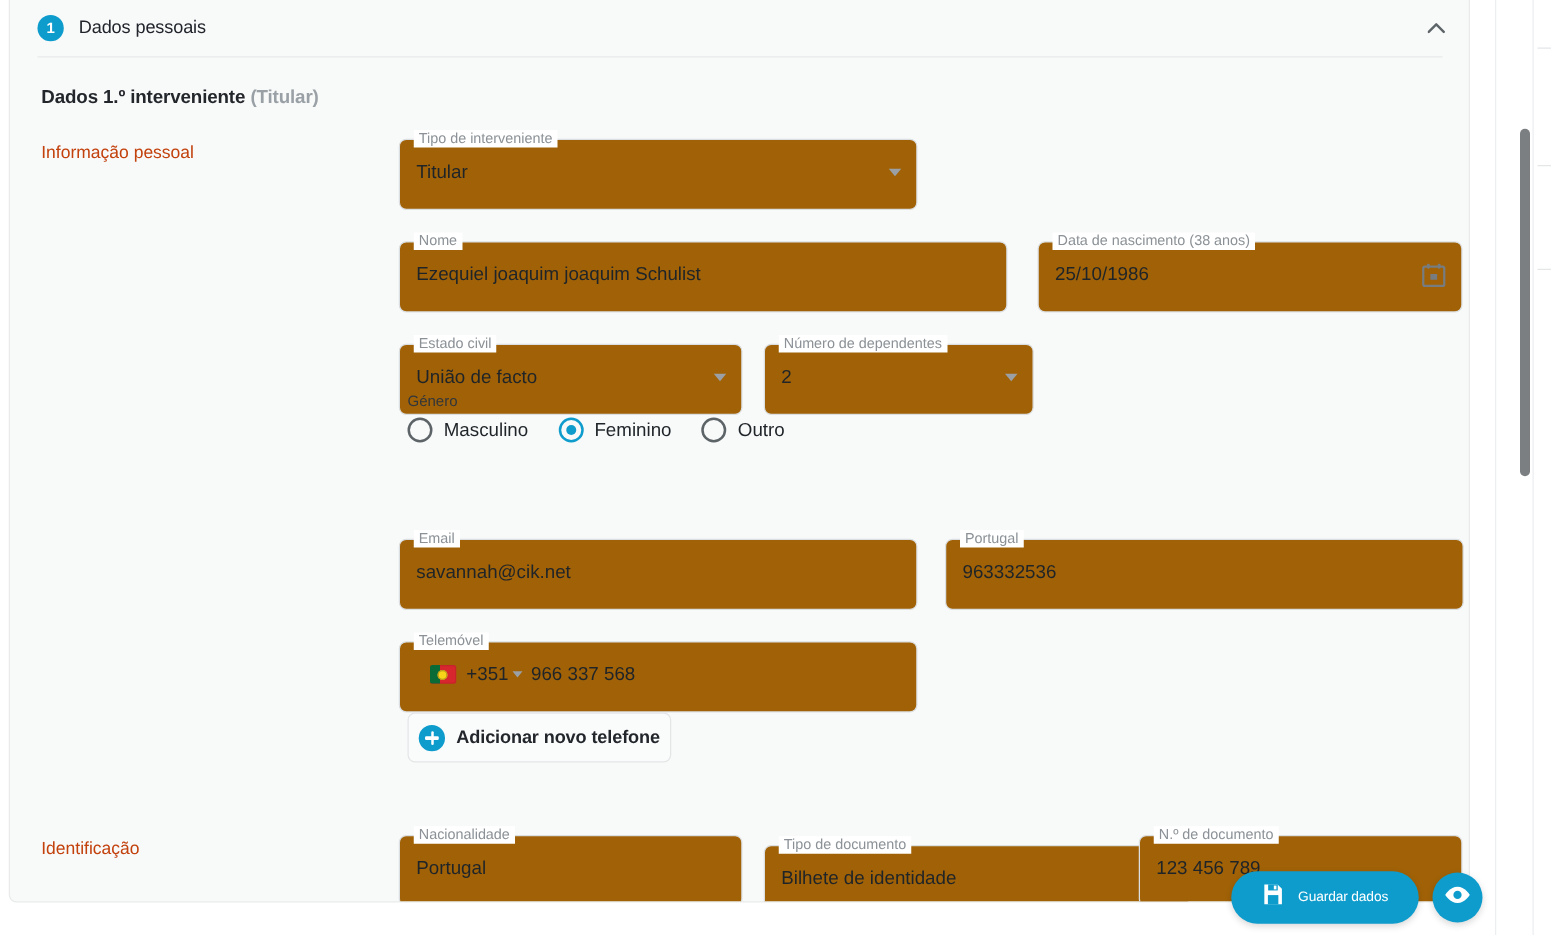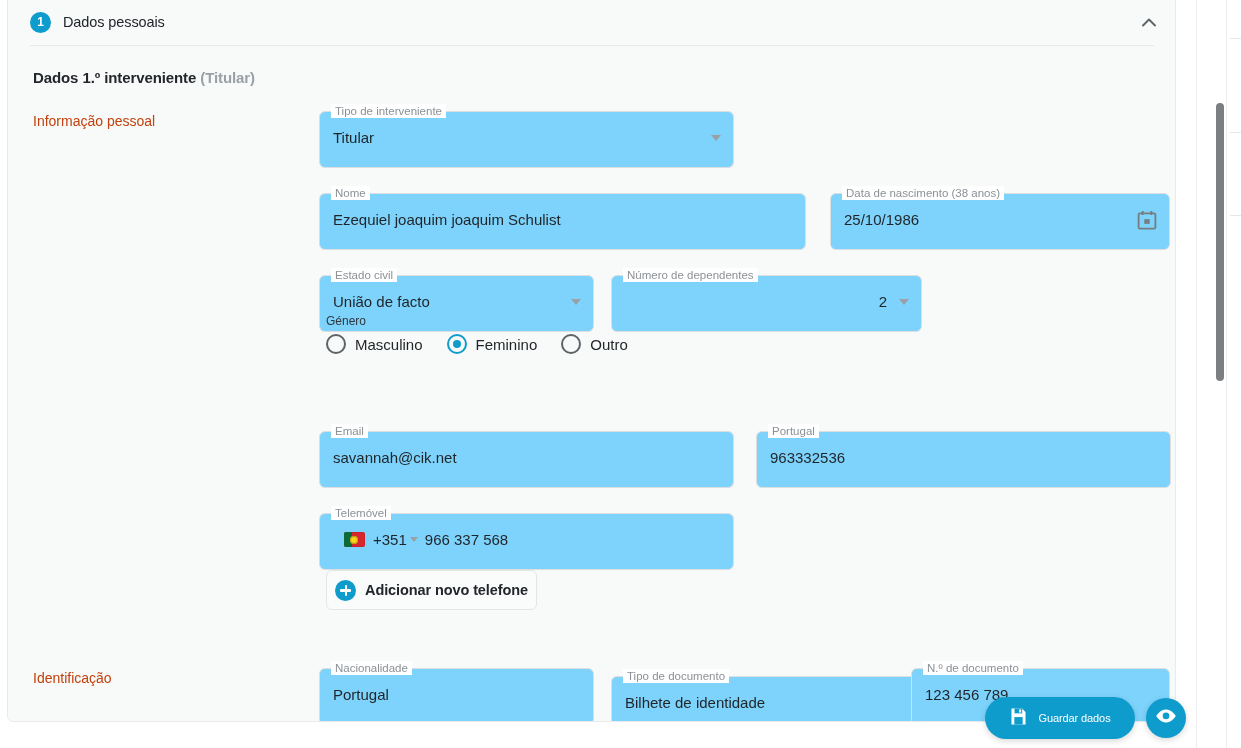--- a/index.html
+++ b/index.html
@@ -107,21 +107,21 @@
     color: #c2410c;
     white-space: nowrap;
   }
   #lbl-info  { top: 152px; }
   #lbl-ident { top: 709px; }
 
   
   .fld {
     position: absolute;
     height: 57px;
-    background: #7dd3fc;
+    background: #a16207;
     border: 1px solid #dcdfe1;
     border-radius: 6px;
   }
   .fld > .legend {
     position: absolute;
     top: -8px;
     left: 11px;
     padding: 0 4px;
     background: #ffffff;
     font-size: 11.5px;
@@ -408,21 +408,21 @@
         </svg>
       </span>
     </div>
 
     <div class="fld" style="left:311px; top:314px; width:275px;">
       <span class="legend">Estado civil</span>
       <span class="value">União de facto</span>
       <span class="caret"></span>
     </div>
 
-    <div class="fld" style="left:603px; top:314px; width:311px;text-align:right;">
+    <div class="fld" style="left:603px; top:314px; width:216px;">
       <span class="legend">Número de dependentes</span>
       <span class="value">2</span>
       <span class="caret"></span>
     </div>
 
     <div id="gender-group">
       <div class="g-label">Género</div>
       <div class="radios">
         <label class="radio-item">
           <span class="radio-dot"></span>

